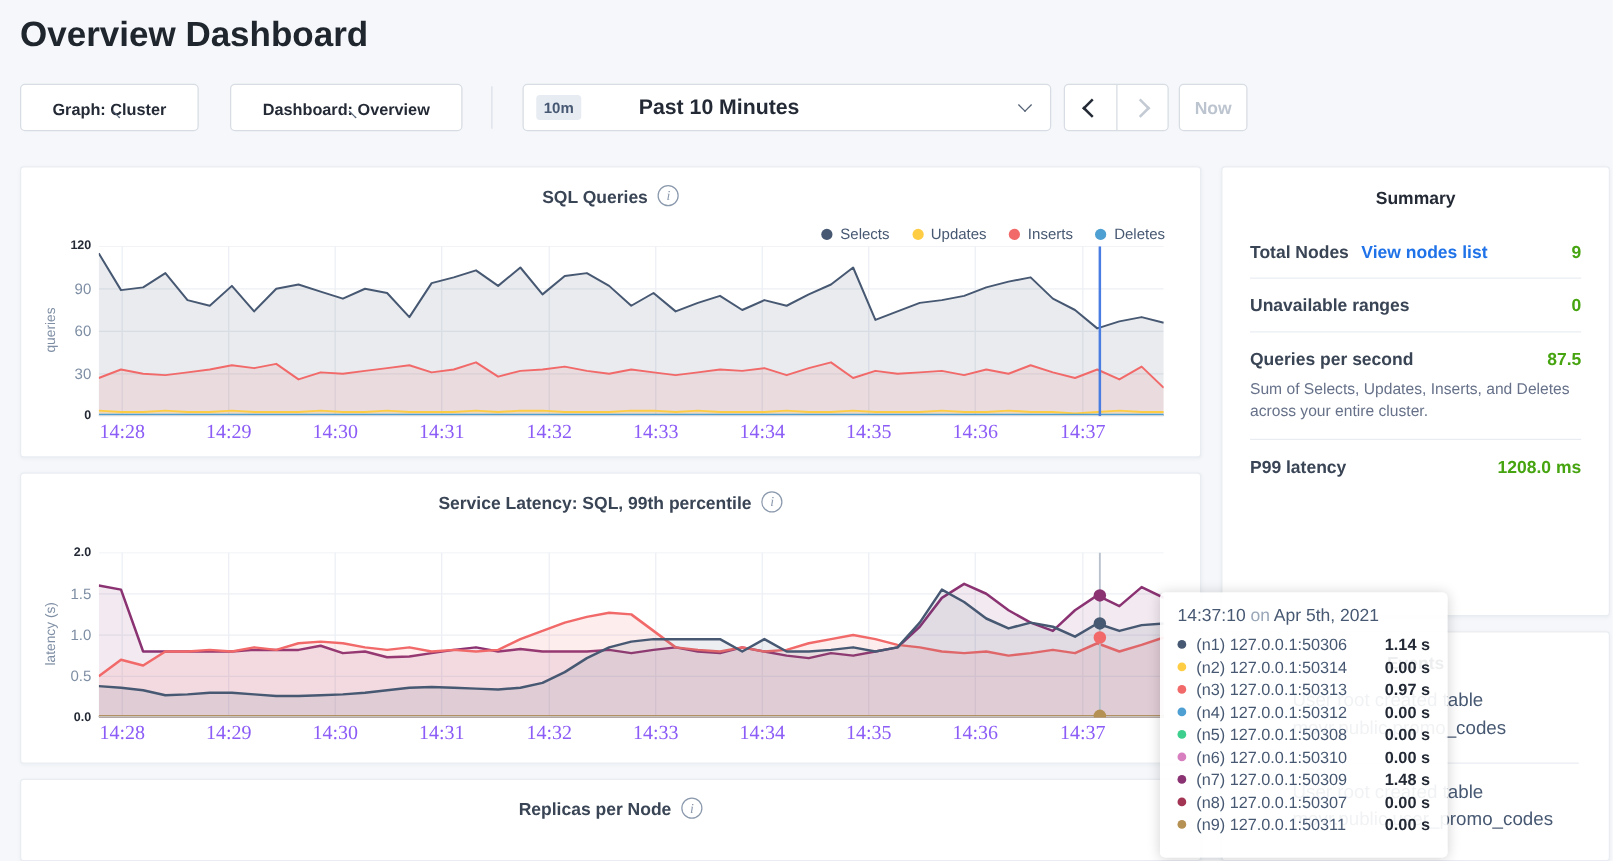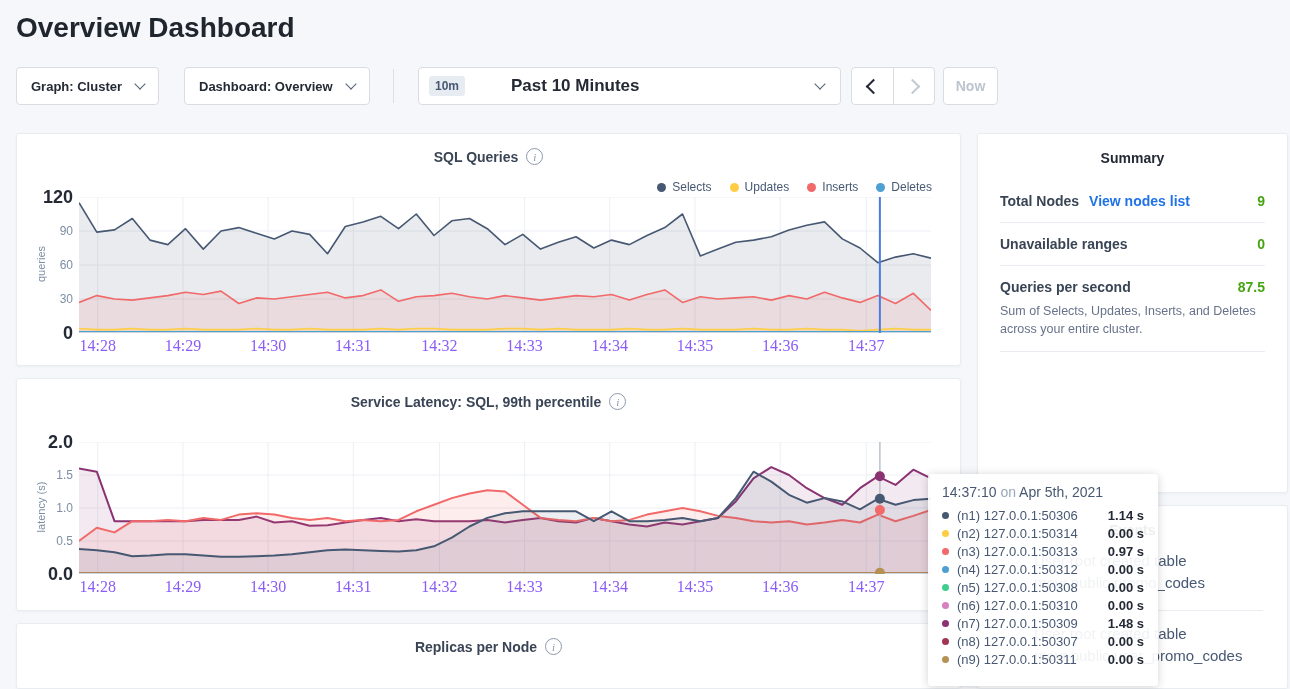--- a/index.html
+++ b/index.html
@@ -4,21 +4,21 @@
 <style>
   html,body{margin:0;padding:0;}
   body{font-family:"Liberation Sans","DejaVu Sans",sans-serif;}
   .page{position:relative;width:1290px;height:689px;overflow:hidden;background:#f5f7fa;color:#242a35;}
 
   
   .page-title{position:absolute;left:16px;top:12px;font-size:28px;font-weight:600;color:#20262e;margin:0;}
 
   
   .btn{box-sizing:border-box;position:absolute;top:67px;height:38px;background:#fff;border:1px solid #d8dde4;border-radius:4px;display:flex;align-items:center;cursor:pointer;font-family:inherit;}
-  .dd{padding:12px 14px;justify-content:space-between;}
+  .dd{padding:12px 14px;justify-content:flex-start;flex-direction:column;}
   .dd .dd-label{font-size:13px;font-weight:700;color:#242a35;}
   #graph-dd{left:16px;width:143px;}
   #dash-dd{left:184px;width:186px;}
   .vdiv{position:absolute;left:393px;top:69px;width:1px;height:34px;background:#dbe0e6;}
   #time-picker{left:418px;width:423px;padding:0 16px 0 10px;}
   .time-badge{background:#e7ecf3;border-radius:3px;padding:3px 6px;font-size:12px;font-weight:700;color:#475872;}
   .time-label{margin-left:14px;font-size:17px;font-weight:700;color:#242a35;padding-left:32px;}
   .chev-down{width:7px;height:7px;border-right:1.6px solid #536175;border-bottom:1.6px solid #536175;transform:rotate(45deg);margin-left:10px;margin-top:-4px;}
   #time-picker .chev-down{margin-left:auto;}
   .arrow-group{box-sizing:border-box;position:absolute;left:851px;top:67px;width:84px;height:38px;background:#fff;border:1px solid #d8dde4;border-radius:4px;display:flex;}
@@ -41,21 +41,21 @@
   .chart-title{font-size:14px;font-weight:700;color:#394455;}
   .info-icon{box-sizing:border-box;width:17px;height:17px;border:1px solid #8b99ad;border-radius:50%;color:#8b99ad;font-size:11px;font-family:"Liberation Serif",serif;font-style:italic;display:inline-flex;align-items:center;justify-content:center;}
   .legend{position:absolute;right:28px;top:46px;display:flex;gap:18px;}
   .legend-item{display:flex;align-items:center;font-size:12px;color:#475872;cursor:pointer;}
   .legend-item i{width:9px;height:9px;border-radius:50%;margin-right:6px;}
   .y-unit{position:absolute;left:-26px;width:100px;text-align:center;font-size:11px;color:#7e8ea4;transform:rotate(-90deg);}
   #card-sql .y-unit{top:124px;}
   #card-latency .y-unit{top:122px;}
   .y-labels{position:absolute;left:0;width:56px;}
   .ytick{position:absolute;right:0;transform:translateY(-50%);font-size:12px;color:#7e8ea4;}
-  .ytick.strong{font-weight:700;color:#242a35;font-size:18px;}
+  .ytick.strong{font-weight:700;color:#242a35;font-size:10px;}
   svg.plot{position:absolute;left:62px;display:block;}
   .x-labels{position:absolute;left:62px;width:852px;height:16px;}
   .xtick{position:absolute;transform:translateX(-50%);font-size:16px;color:#8b5cf6;font-family:Liberation Serif, serif;}
   #card-sql .y-labels, #card-sql svg.plot{top:63px;}
   #card-sql .x-labels{top:203px;}
   #card-latency .y-labels, #card-latency svg.plot{top:63px;}
   #card-latency .x-labels{top:199px;}
 
   
   .side-title{text-align:center;margin-top:16px;font-size:14px;font-weight:700;color:#242a35;}
@@ -257,20 +257,26 @@
           <span class="sum-value">0</span>
         </div>
       </div>
       <div class="sum-section">
         <div class="sum-row">
           <span class="sum-label">Queries per second</span>
           <span class="sum-value">87.5</span>
         </div>
         <div class="sum-desc">Sum of Selects, Updates, Inserts, and Deletes across your entire cluster.</div>
       </div>
+      <div class="sum-section last">
+        <div class="sum-row">
+          <span class="sum-label">P99 latency</span>
+          <span class="sum-value">1208.0 ms</span>
+        </div>
+      </div>
     </div>
   </div>
 
   <div class="card" id="card-events">
     <div class="side-title">Events</div>
     <div id="events-list">
         <div class="event-item">User root created table movr.public.promo_codes</div>
         <div class="event-div"></div>
         <div class="event-item">User root created table movr.public.user_promo_codes</div>
       </div>

